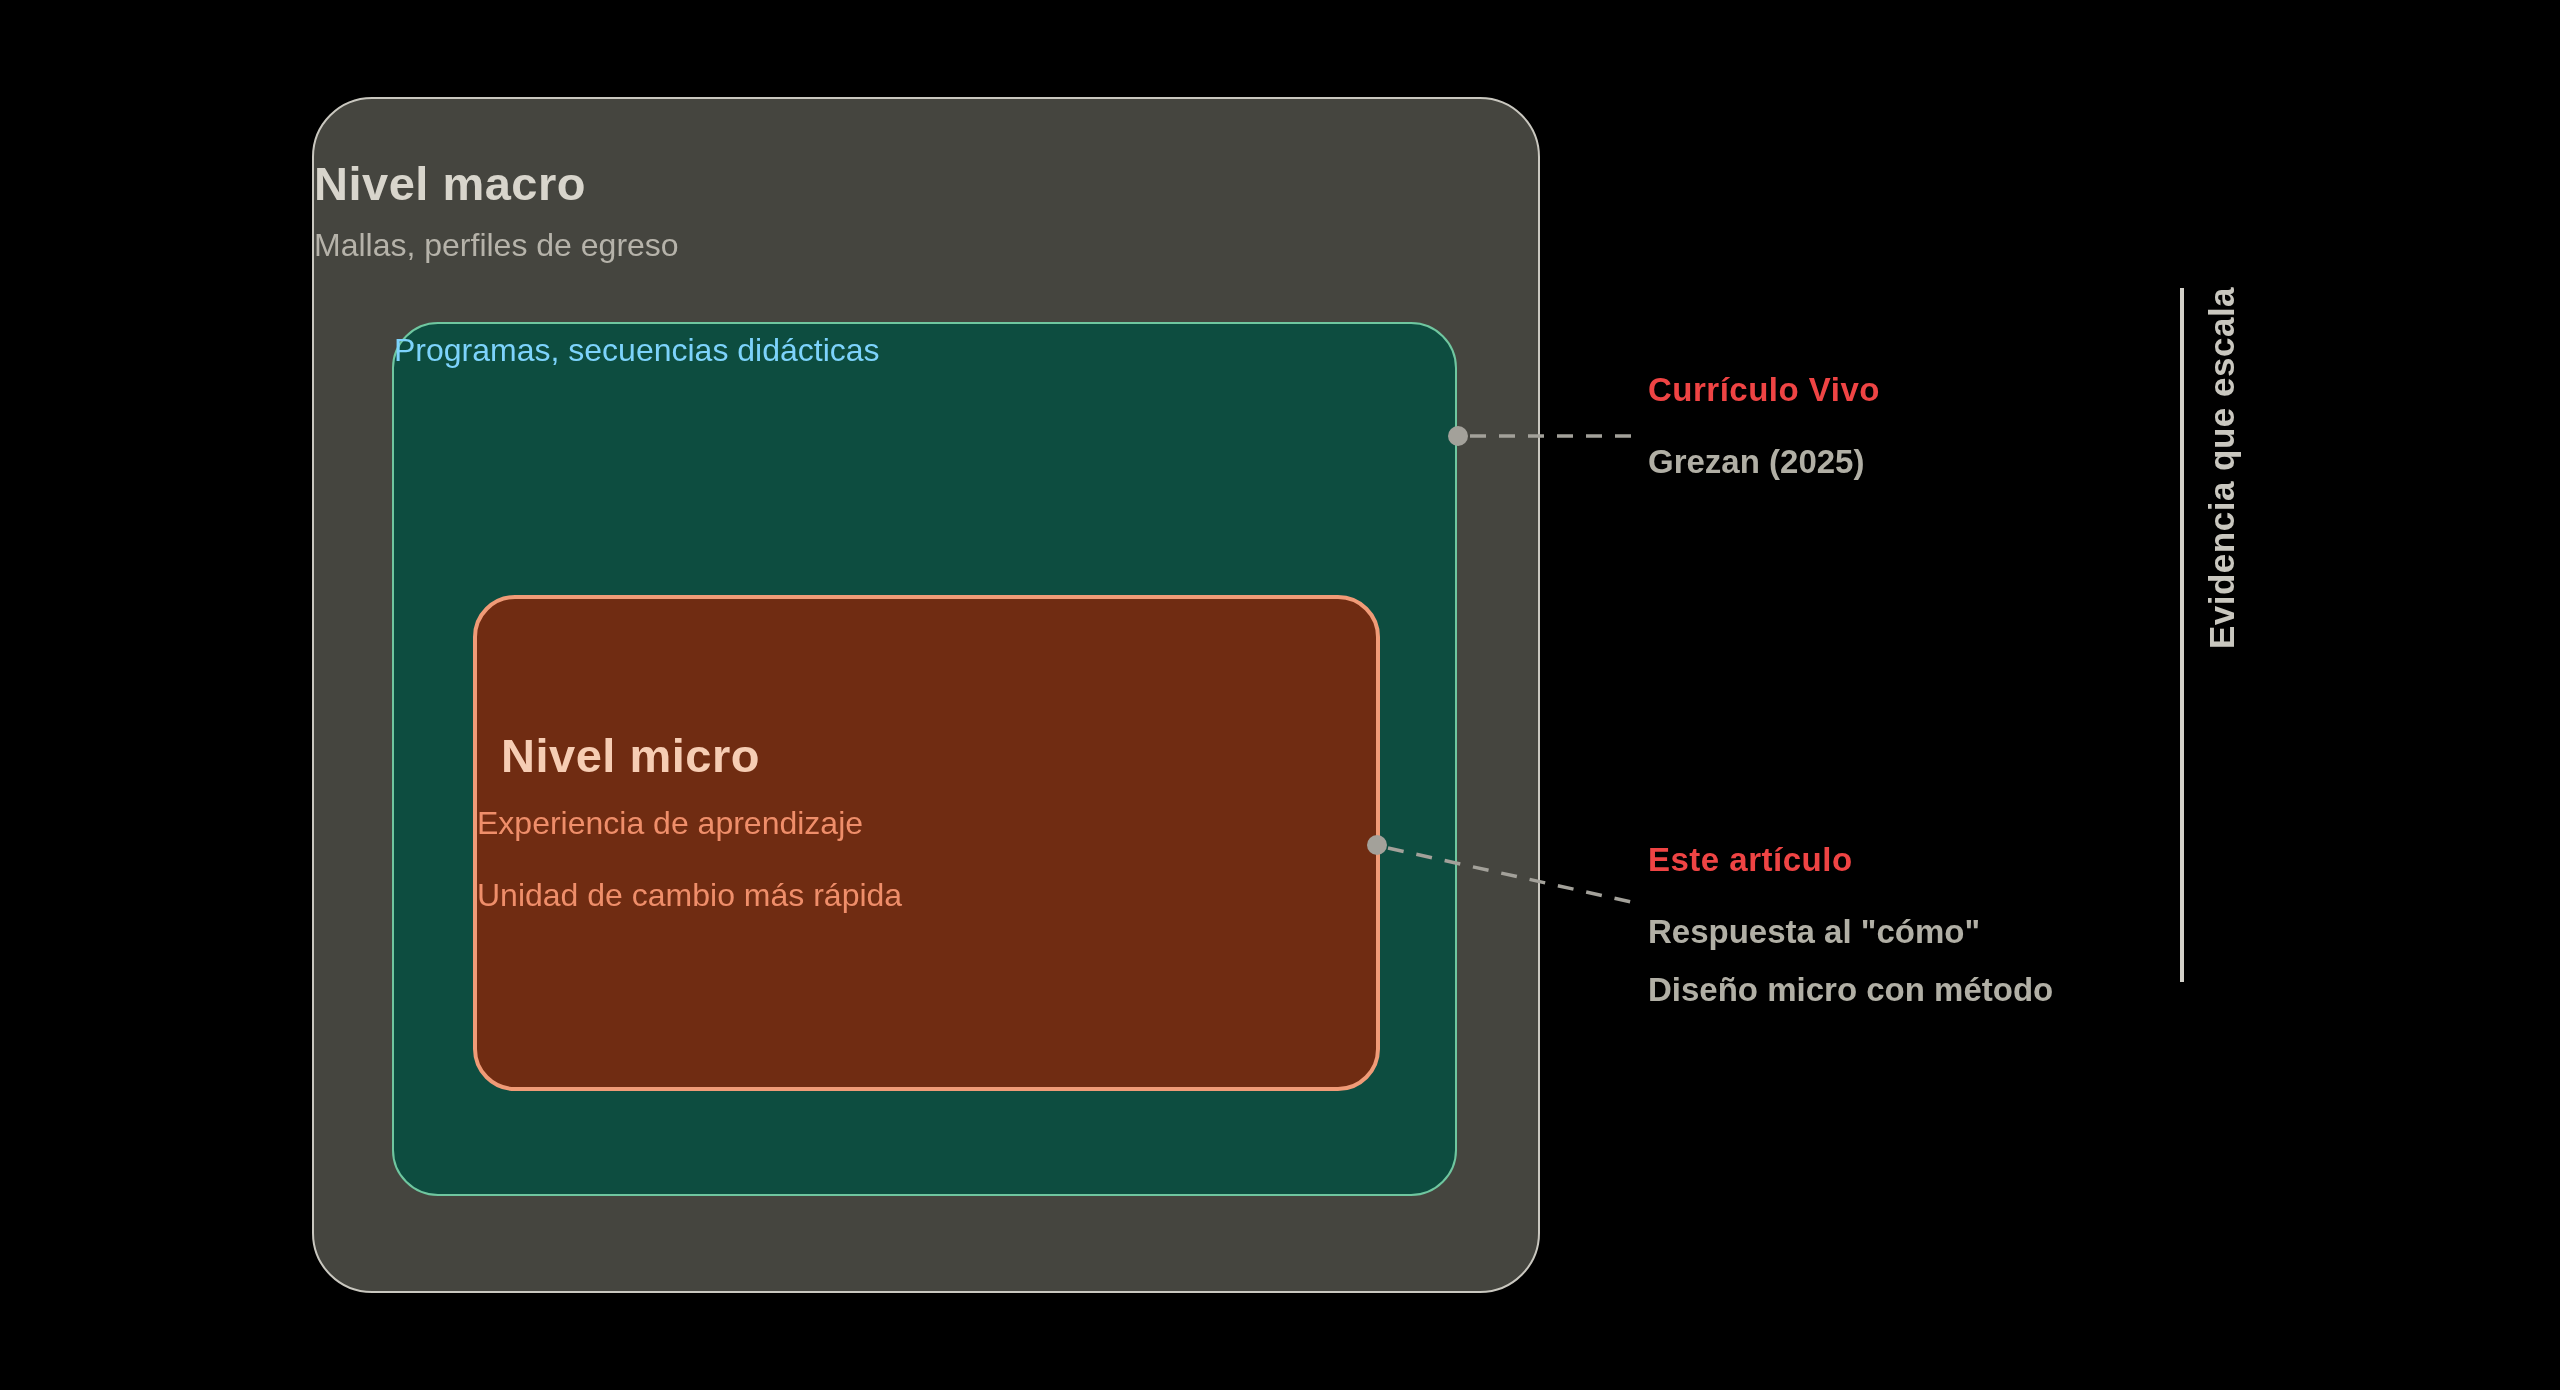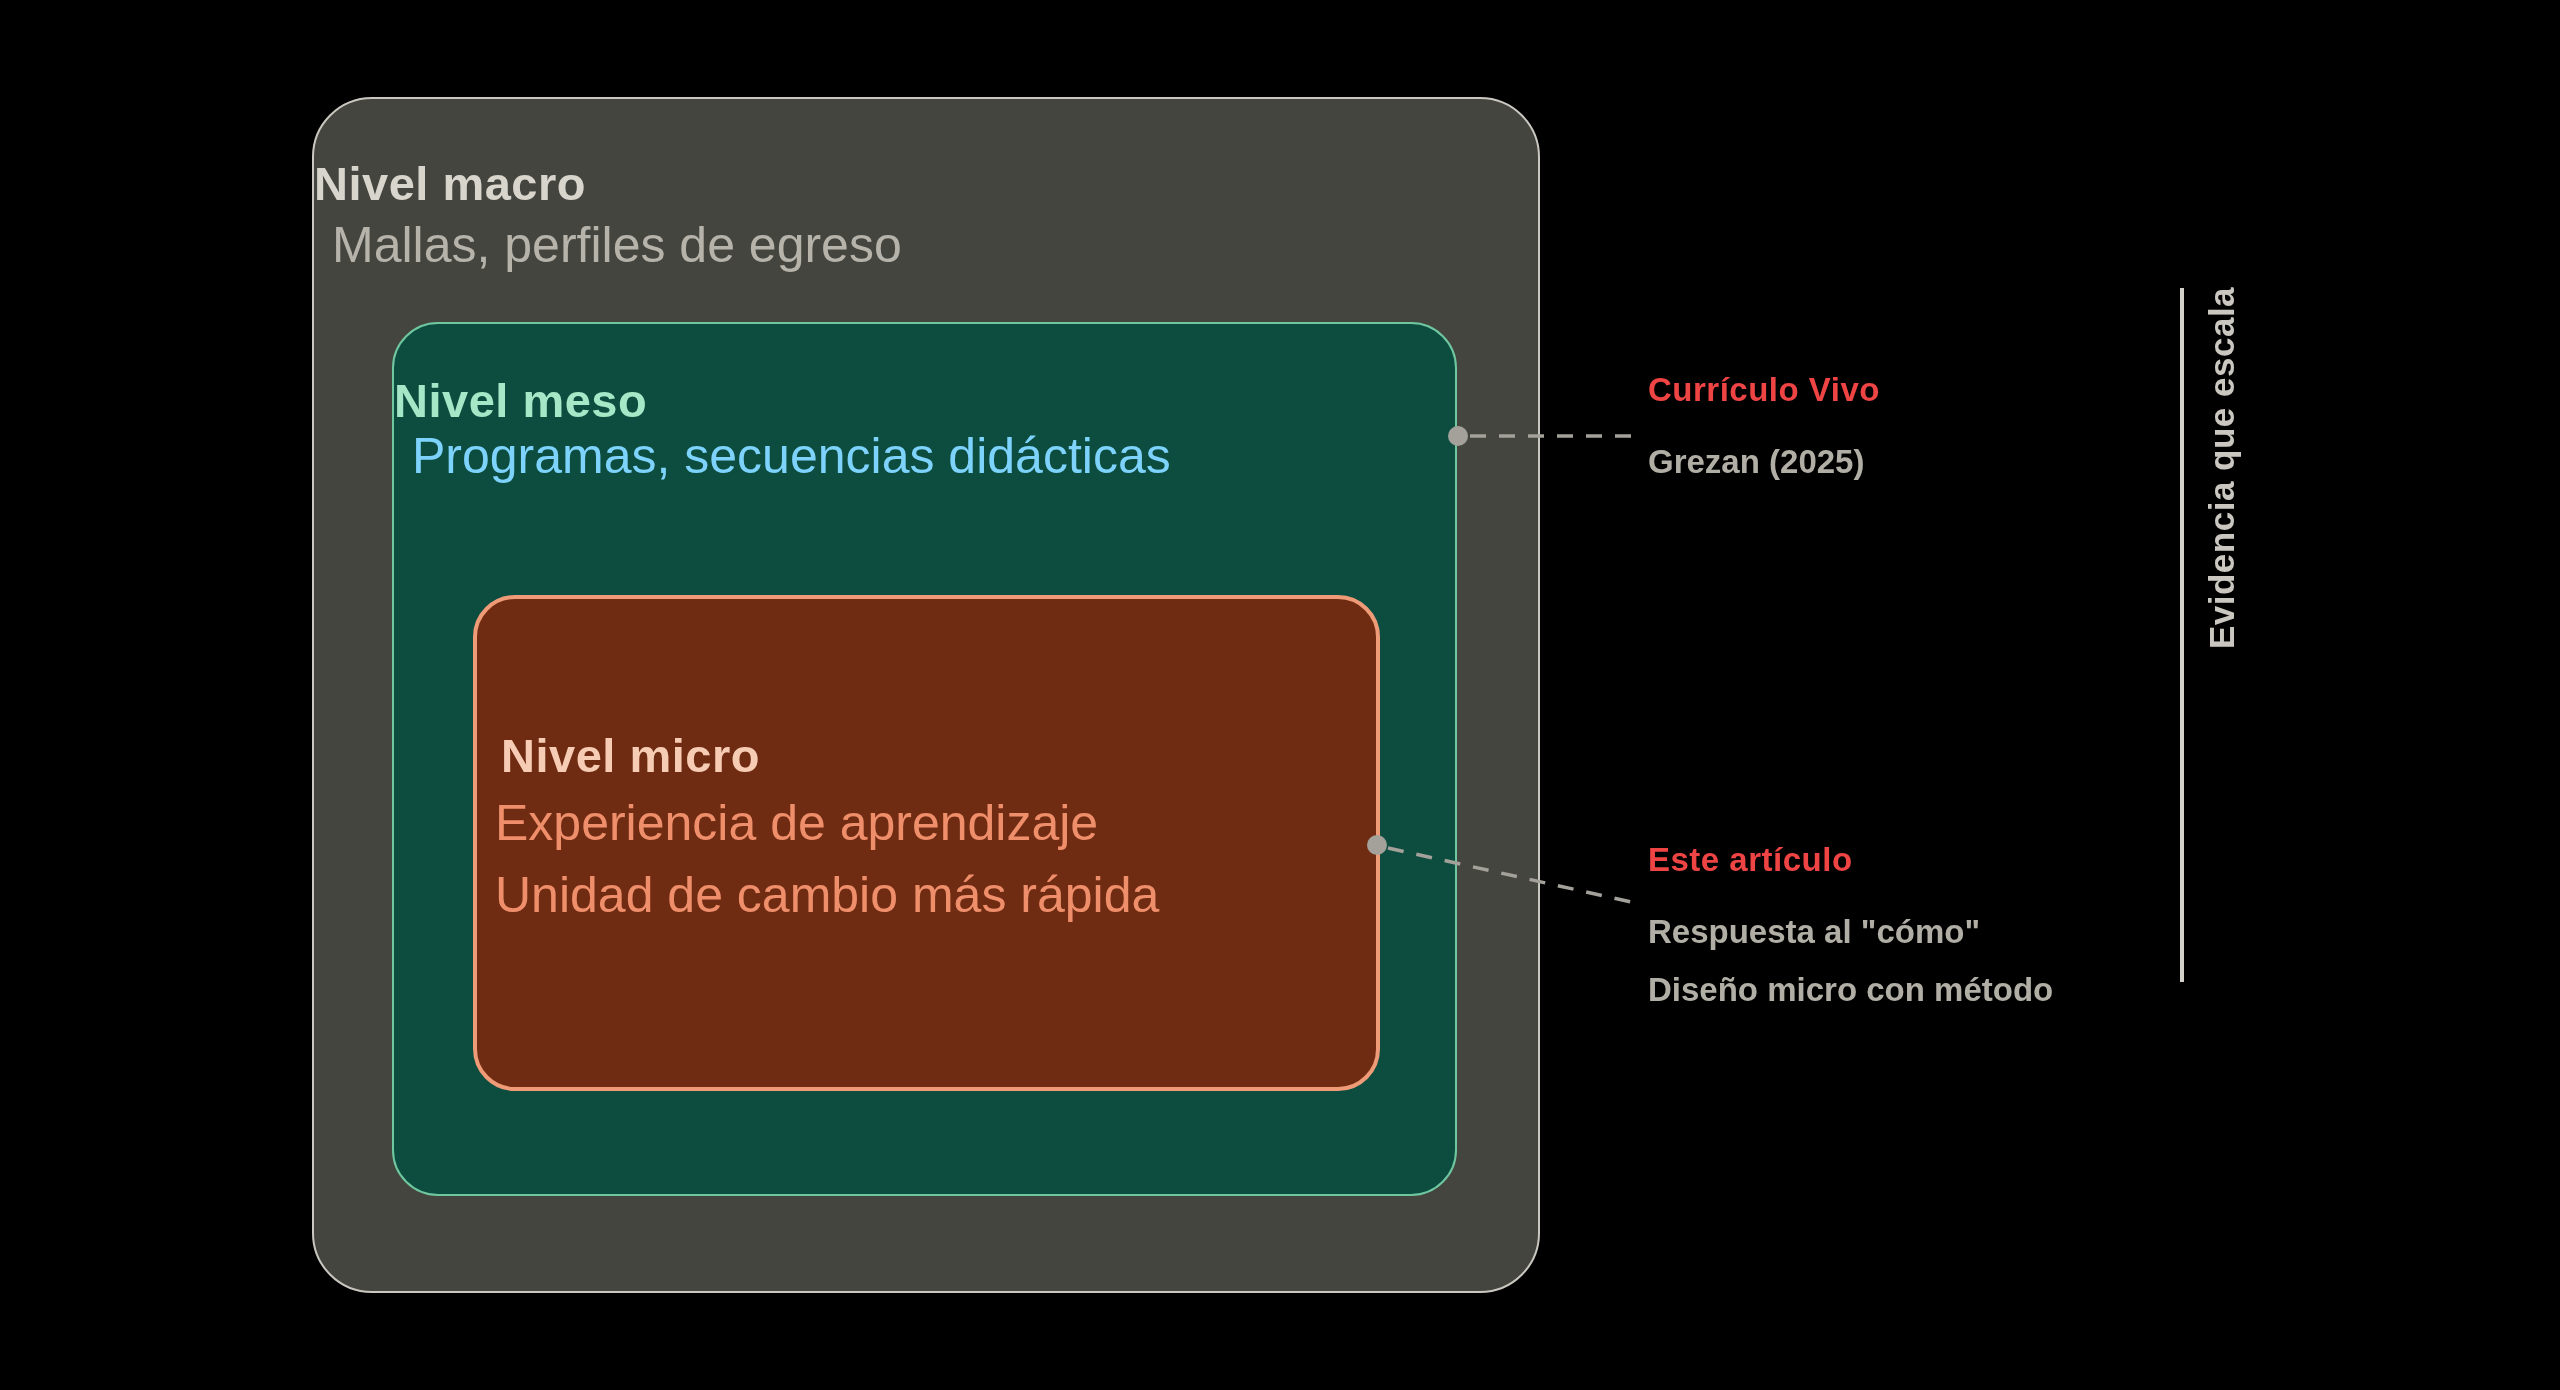--- a/index.html
+++ b/index.html
@@ -34,24 +34,23 @@
     border-radius: 42px;
   }
 
   .box-title {
     font-weight: bold;
     font-size: 47px;
     line-height: 58px;
     letter-spacing: 0.5px;
   }
   .box-subtitle {
-    font-size: 50px;
+    font-size: 32px;
     line-height: 52px;
     font-weight: normal;
-    padding-left: 18px;
   }
 
   .box-macro > .box-title   { margin-top: 56px; color: #D8D5CC; }
   .box-macro > .box-subtitle{ margin-top: 6px;  color: #B6B3AA; }
 
   .box-meso > .box-title    { margin-top: 48px; color: #A5E7C6; }
   .box-meso > .box-subtitle {  color: #7dd3fc; }
 
   .box-micro > .box-title   { margin-top: 128px; color: #F6CDB4; margin-left: 24px; }
   .box-micro > .box-subtitle{ margin-top: 12px;  color: #EF8E6A; }
@@ -100,21 +99,20 @@
 </head>
 <body>
 
 <div class="stage">
 
   <div class="level-box box-macro">
     <div class="box-title">Nivel macro</div>
     <div class="box-subtitle">Mallas, perfiles de egreso</div>
 
     <div class="level-box box-meso">
-      <div class="box-title">Nivel meso</div>
       <div class="box-subtitle">Programas, secuencias didácticas</div>
 
       <div class="level-box box-micro">
         <div class="box-title">Nivel micro</div>
         <div class="box-subtitle">Experiencia de aprendizaje</div>
         <div class="box-subtitle">Unidad de cambio más rápida</div>
       </div>
     </div>
   </div>
 

